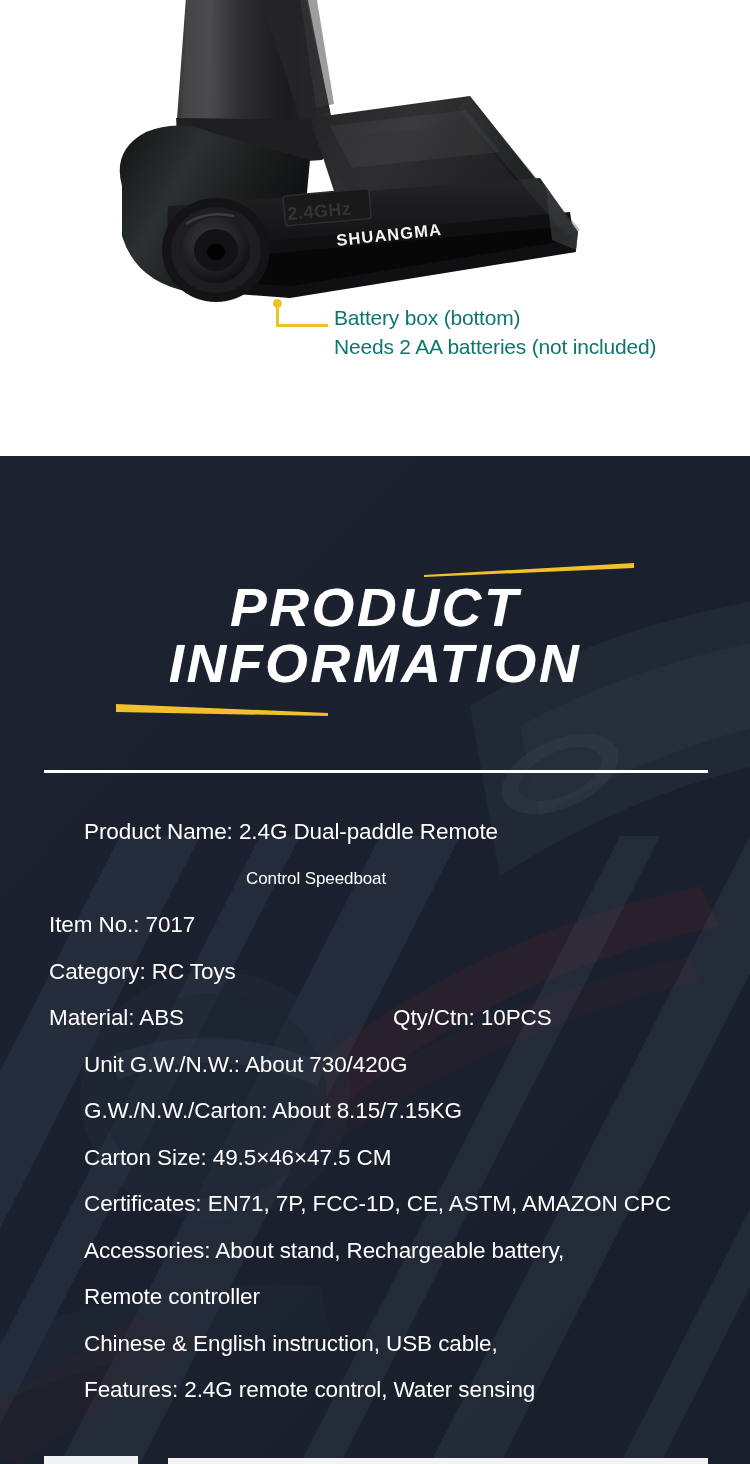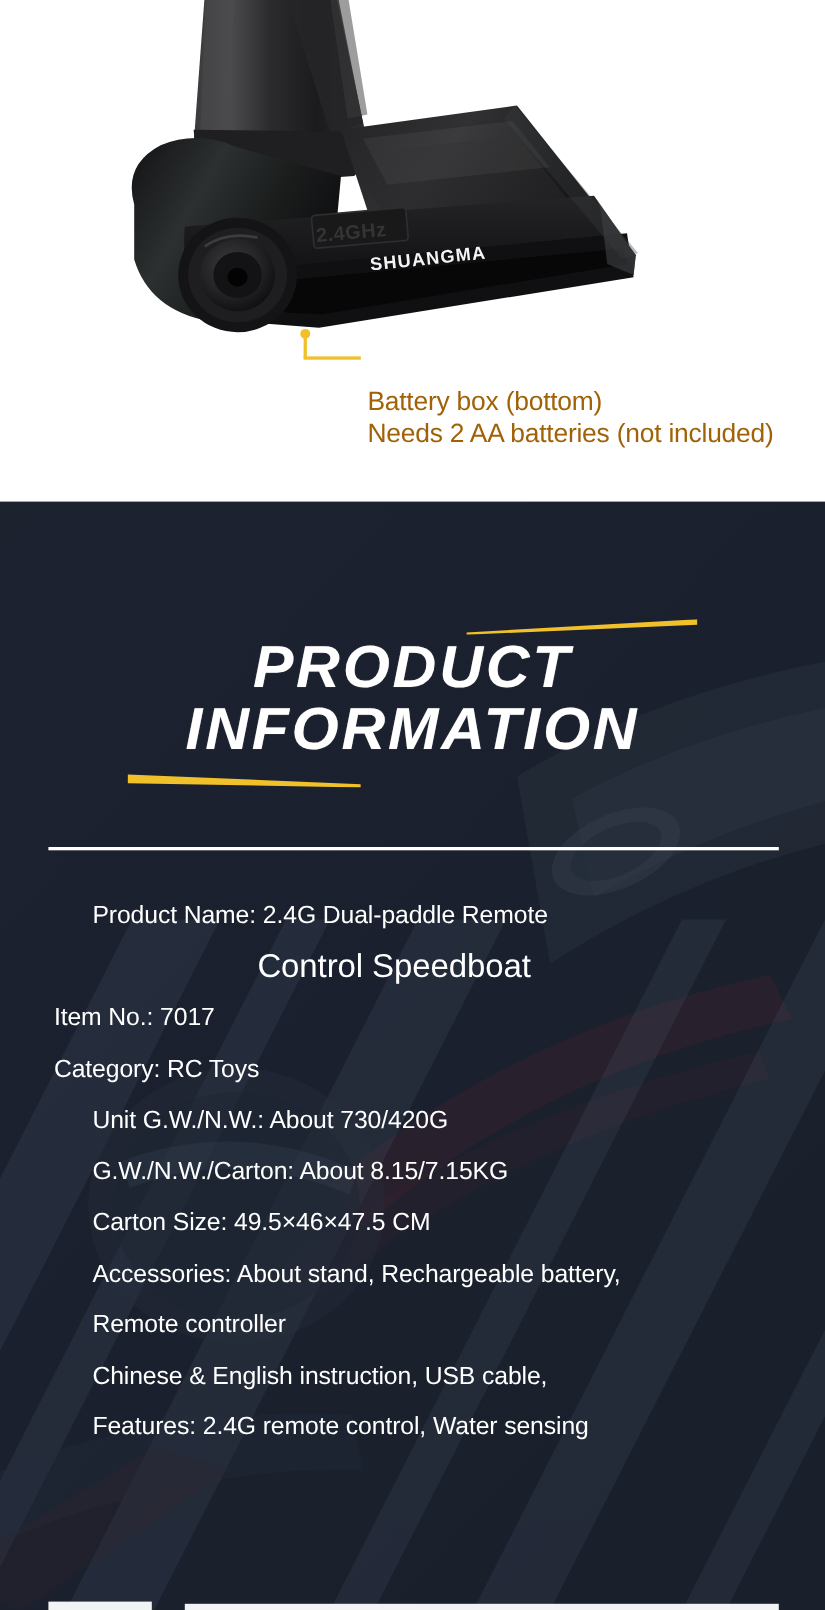--- a/index.html
+++ b/index.html
@@ -70,36 +70,35 @@
     top: 28px;
     width: 52px;
     height: 2.5px;
     background: #f0c12a;
   }
 
   .callout-text {
     position: absolute;
     left: 66px;
     top: 7px;
-    color: #a16207;
-    font-size: 24px;
+    color: #0f766e;
+    font-size: 21px;
     line-height: 29px;
     letter-spacing: -0.2px;
     white-space: nowrap;
-    margin-top: 48px;
   }
 
   
   .info-section {
     position: absolute;
     left: 0;
     top: 456px;
     width: 750px;
     height: 1008px;
-    background: #1d4ed8;
+    background: #0369a1;
     overflow: hidden;
   }
 
   
   .bg-texture {
     position: absolute;
     left: 0; top: 0;
     width: 750px;
     height: 1008px;
     pointer-events: none;
@@ -175,24 +174,24 @@
     color: #ffffff;
     font-size: 22.5px;
     line-height: 32px;
     letter-spacing: -0.1px;
     white-space: nowrap;
     margin-left: 24px;
   }
 
   .spec-indent {
     position: absolute;
-    left: 234px;
+    left: 246px;
     top: 0;
     color: #ffffff;
-    font-size: 30px;
+    font-size: 17px;
     line-height: 32px;
     letter-spacing: -0.1px;
     white-space: nowrap;
   }
 
   .spec-left {
     position: absolute;
     left: 49px;
     top: 0;
     color: #ffffff;
@@ -383,33 +382,40 @@
       </div>
 
       <div class="spec-row">
         <div class="spec-left">Item No.: 7017</div>
       </div>
 
       <div class="spec-row">
         <div class="spec-left">Category: RC Toys</div>
       </div>
 
+      <div class="spec-row">
+        <div class="spec-left">Material: ABS</div>
+        <div class="spec-right">Qty/Ctn: 10PCS</div>
+      </div>
 
       <div class="spec-row">
         <div class="spec-full">Unit G.W./N.W.: About 730/420G</div>
       </div>
 
       <div class="spec-row">
         <div class="spec-full">G.W./N.W./Carton: About 8.15/7.15KG</div>
       </div>
 
       <div class="spec-row">
         <div class="spec-full">Carton Size: 49.5×46×47.5 CM</div>
       </div>
 
+      <div class="spec-row">
+        <div class="spec-full">Certificates: EN71, 7P, FCC-1D, CE, ASTM, AMAZON CPC</div>
+      </div>
 
       <div class="spec-row">
         <div class="spec-full">Accessories: About stand, Rechargeable battery,</div>
       </div>
 
       <div class="spec-row">
         <div class="spec-full">Remote controller</div>
       </div>
 
       <div class="spec-row">

